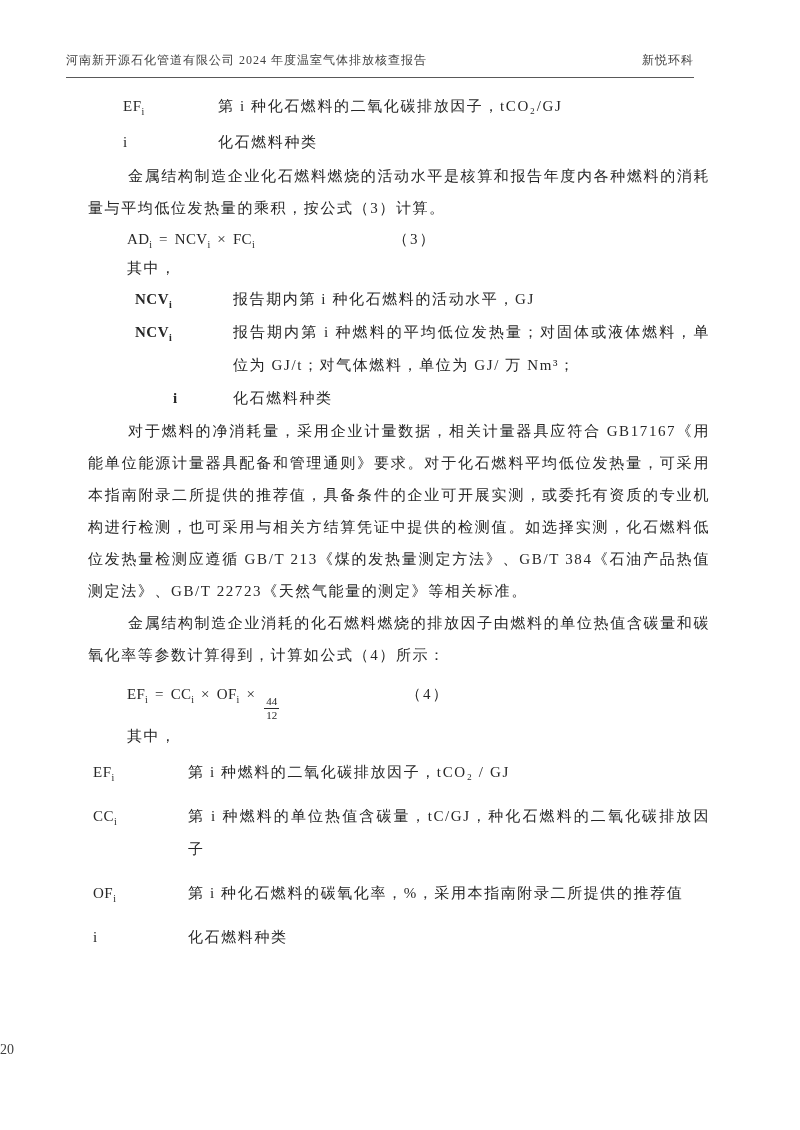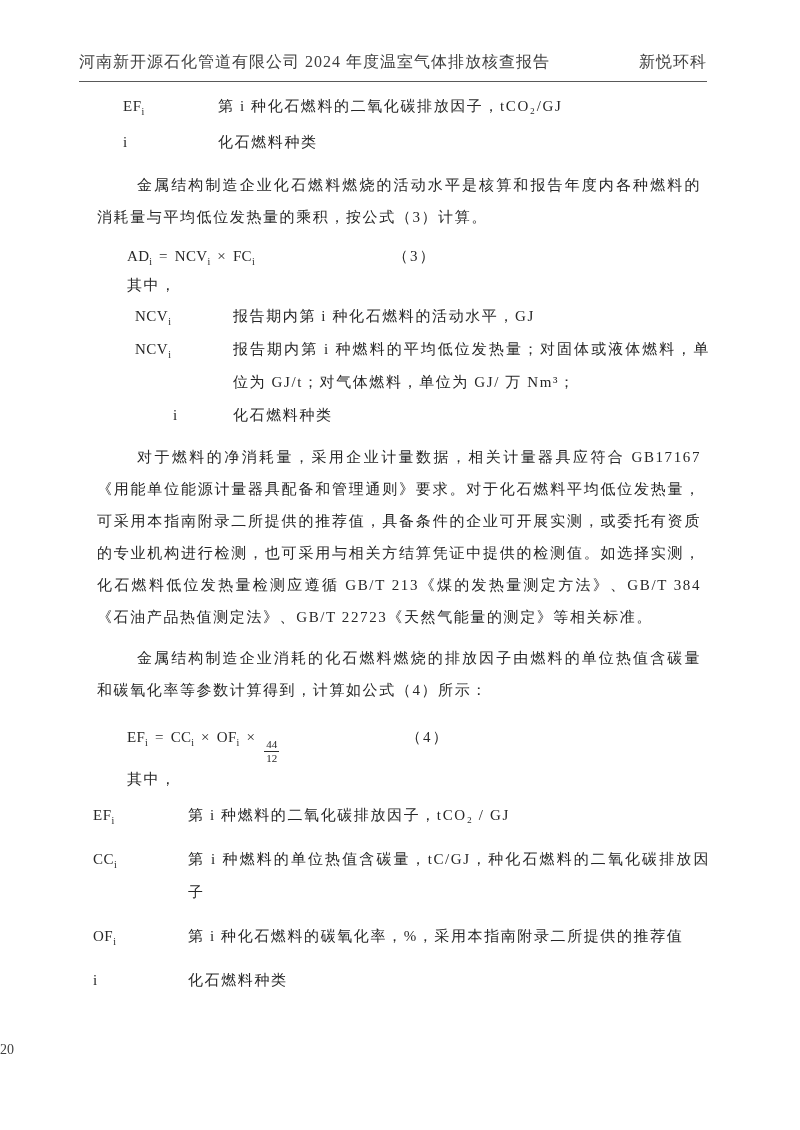--- a/index.html
+++ b/index.html
@@ -6,41 +6,41 @@
   .page {
     position:relative;
     width:800px; height:1130px;
     background:#ffffff;
     font-family:"Liberation Serif","DejaVu Serif",serif;
     color:#272727;
     overflow:hidden;
   }
   
   .hdr {
-    position:absolute; top:52px; left:79px; width:628px;
+    position:absolute; top:52px; left:66px; width:628px;
     display:flex; justify-content:space-between; align-items:flex-end;
-    font-size:16px; color:#3f3f3f; letter-spacing:1px;
+    font-size:12px; color:#3f3f3f; letter-spacing:1px;
     padding-bottom:8px; border-bottom:1px solid #595959;
   }
   
   .content {
     position:absolute; top:88px; left:88px; width:622px;
     font-size:15px; letter-spacing:1.6px;
   }
   .para {
-    margin:9px; line-height:32px; text-indent:40px; text-align:justify;
+    margin:0; line-height:32px; text-indent:40px; text-align:justify;
   }
   
   .def-row { display:flex; align-items:flex-start; }
   .def-row .term { flex:0 0 auto; letter-spacing:.5px; }
   .def-row .desc { flex:1 1 auto; text-align:justify; }
   .list-a .def-row { line-height:36px; padding-left:35px; }
   .list-a .term { width:95px; }
   .list-b .def-row { line-height:33px; padding-left:47px; }
-  .list-b .term { width:98px; }
+  .list-b .term { width:98px;font-weight:bold; }
   .list-b .def-row.deep-indent { padding-left:85px; }
   .list-b .def-row.deep-indent .term { width:60px; }
   .list-c .def-row { line-height:33px; padding-left:5px; margin-bottom:11px; }
   .list-c .term { width:95px; }
   sub { font-size:10px; line-height:0; letter-spacing:0; }
   
   .f-row {
     position:relative; padding-left:39px; line-height:28px;
     letter-spacing:.3px; margin:1px 0;
   }

